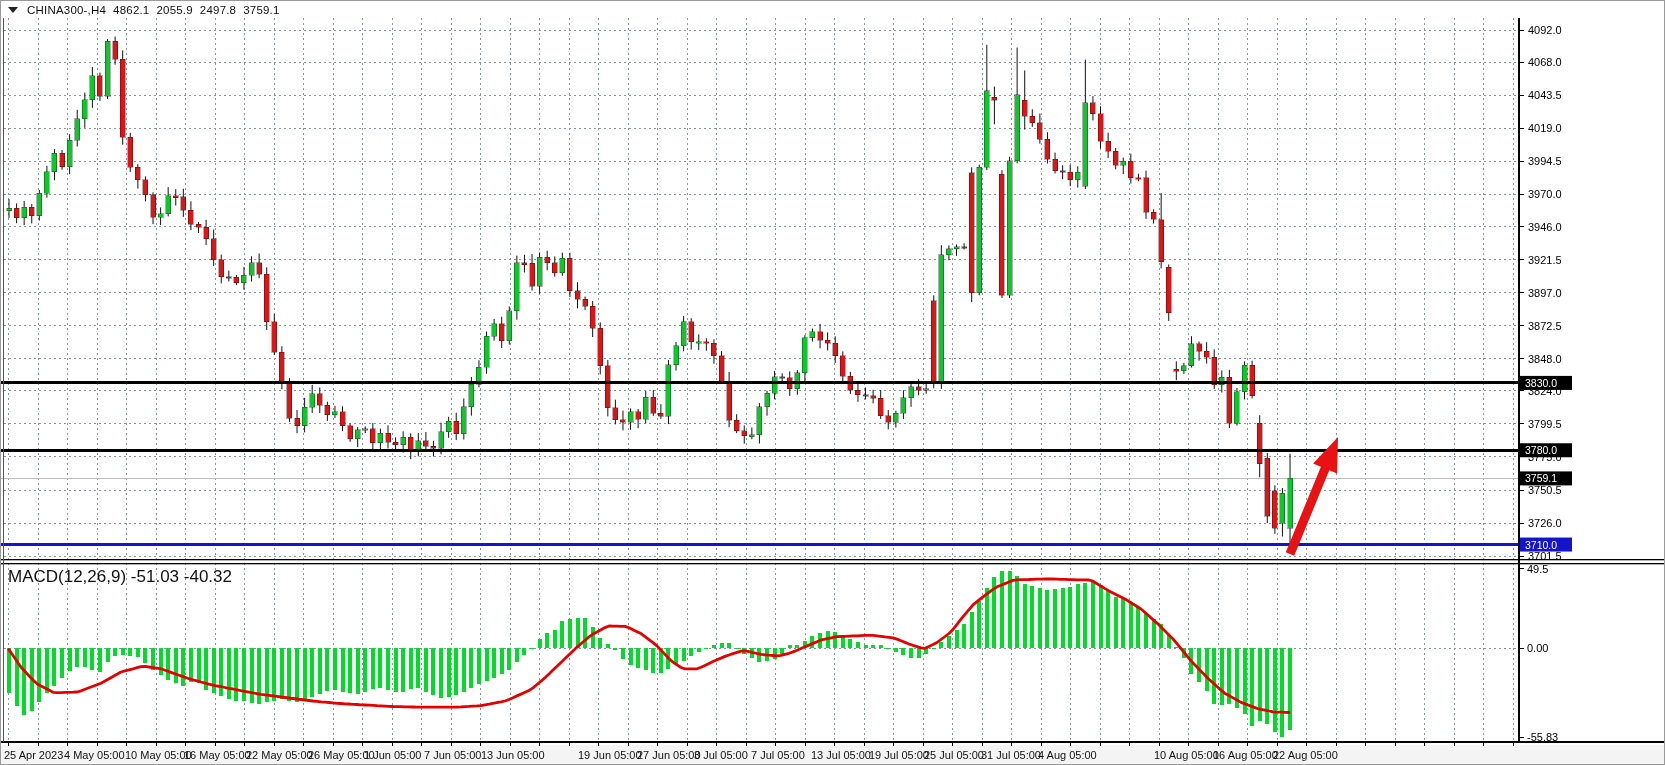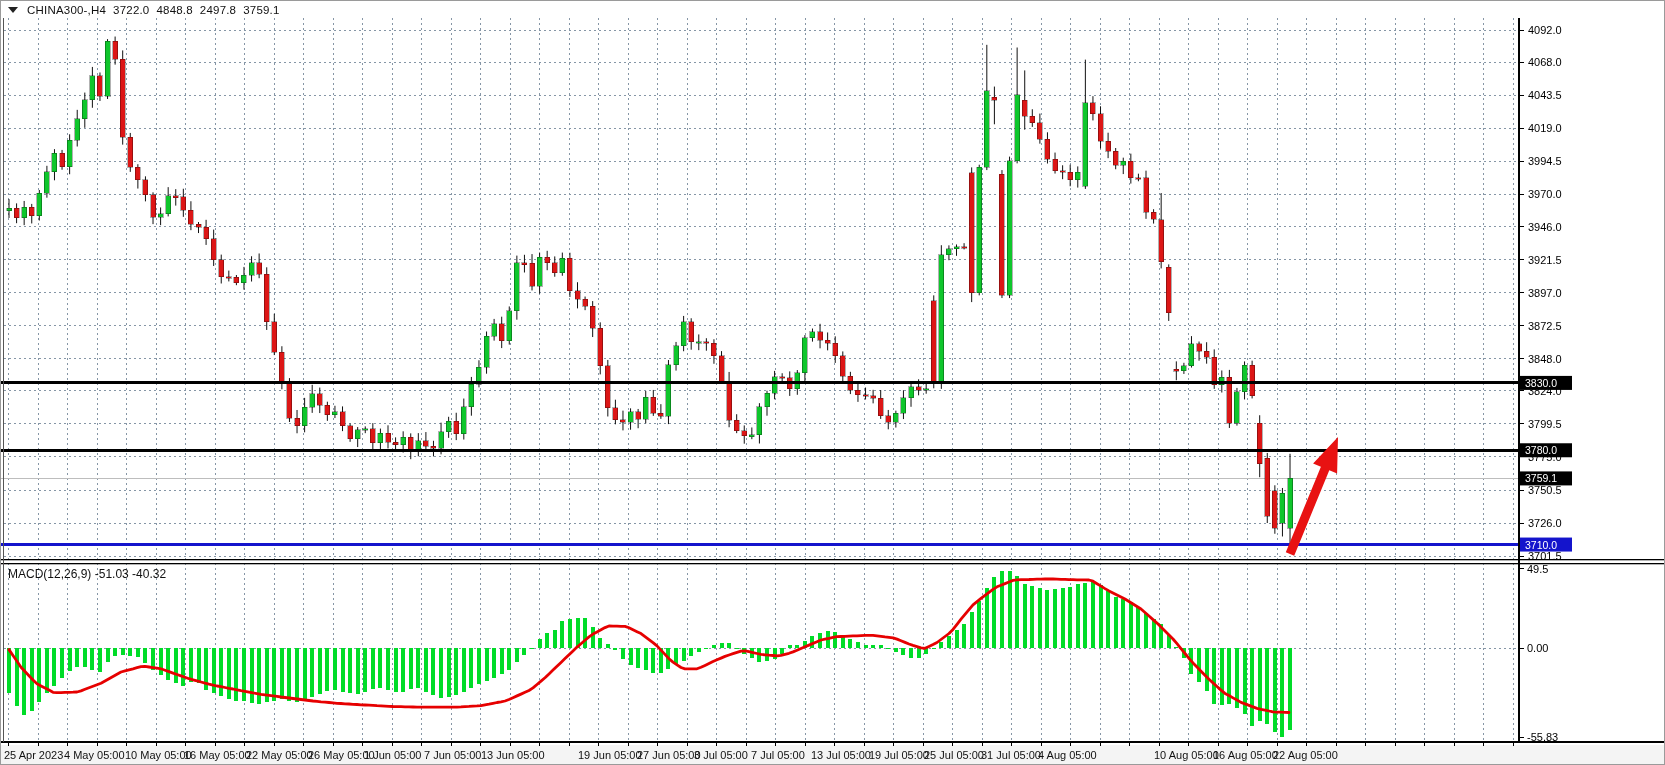--- a/index.html
+++ b/index.html
@@ -11,37 +11,37 @@
   .info-bar{
     position:absolute;top:3px;left:7px;z-index:6;display:flex;align-items:center;gap:7px;
     font-size:11.5px;color:#111;white-space:nowrap;
   }
   .dd-icon{
     display:inline-block;width:0;height:0;border-left:5px solid transparent;
     border-right:5px solid transparent;border-top:6px solid #222;margin-right:2px;
   }
   .quote{letter-spacing:.2px;}
   .macd-label{
-    position:absolute;top:566px;left:7px;z-index:6;font-size:12px;color:#111;white-space:nowrap;
+    position:absolute;top:566px;left:7px;z-index:6;font-size:17px;color:#111;white-space:nowrap;
   }
   svg{position:absolute;left:0;top:0;}
   .axis-text{font-size:11px;fill:#000;}
   .axis-box-text{font-size:10.5px;fill:#fff;}
   .time-text{font-size:11px;fill:#111;}
 </style>
 </head>
 <body>
 
 <div class="chart-window">
 
   <div class="info-bar">
     <span class="dd-icon"></span>
     <span class="quote">CHINA300-,H4</span>
-    <span class="quote">3722.0</span>
-    <span class="quote">4848.8</span>
+    <span class="quote">4862.1</span>
+    <span class="quote">2055.9</span>
     <span class="quote">2497.8</span>
     <span class="quote">3759.1</span>
   </div>
 
   <div class="macd-label">
     <span>MACD(12,26,9)</span>
     <span>-51.03</span>
     <span>-40.32</span>
   </div>
 

